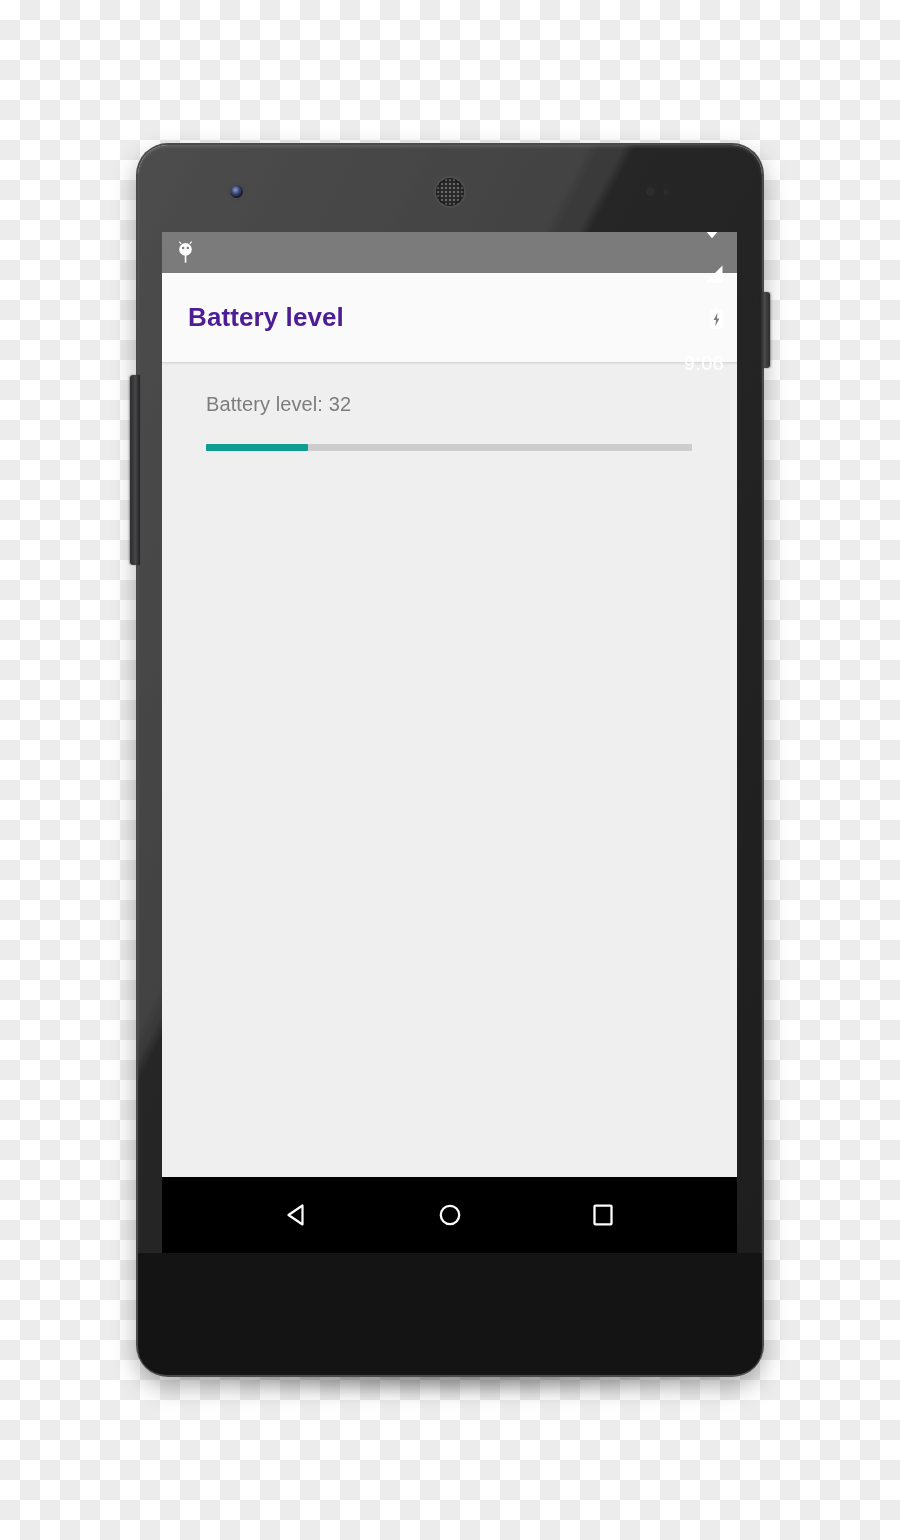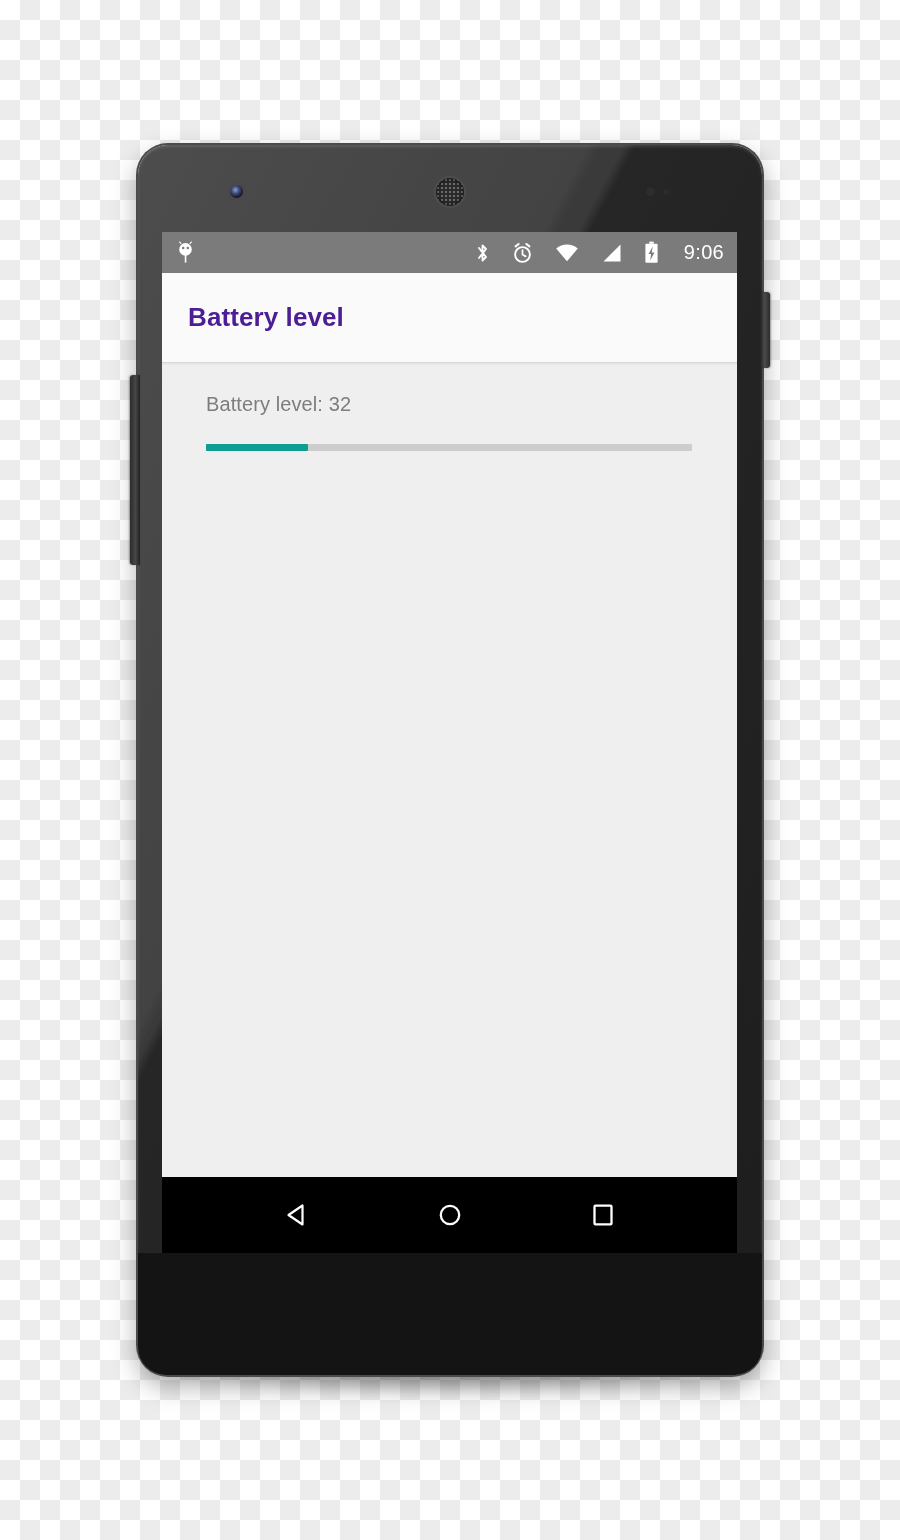--- a/index.html
+++ b/index.html
@@ -96,21 +96,21 @@
 
   
   #status-bar{
     height:41px; width:100%;
     background:#7b7b7b;
     display:flex; align-items:center;
     padding:0 13px 0 14px;
     color:#ffffff;
   }
   #status-right{
-    margin-left:auto; display:flex; align-items:flex-end; gap:22px;
+    margin-left:auto; display:flex; align-items:flex-end; gap:22px;flex-direction:column;
   }
   #status-clock{ font-size:20px; letter-spacing:0.3px; margin-left:3px; }
 
   
   #action-bar{
     height:90px; width:100%;
     background:#fafafa;
     display:flex; align-items:center;
     padding-left:26px;
     border-bottom:1px solid #d9d9d9;

